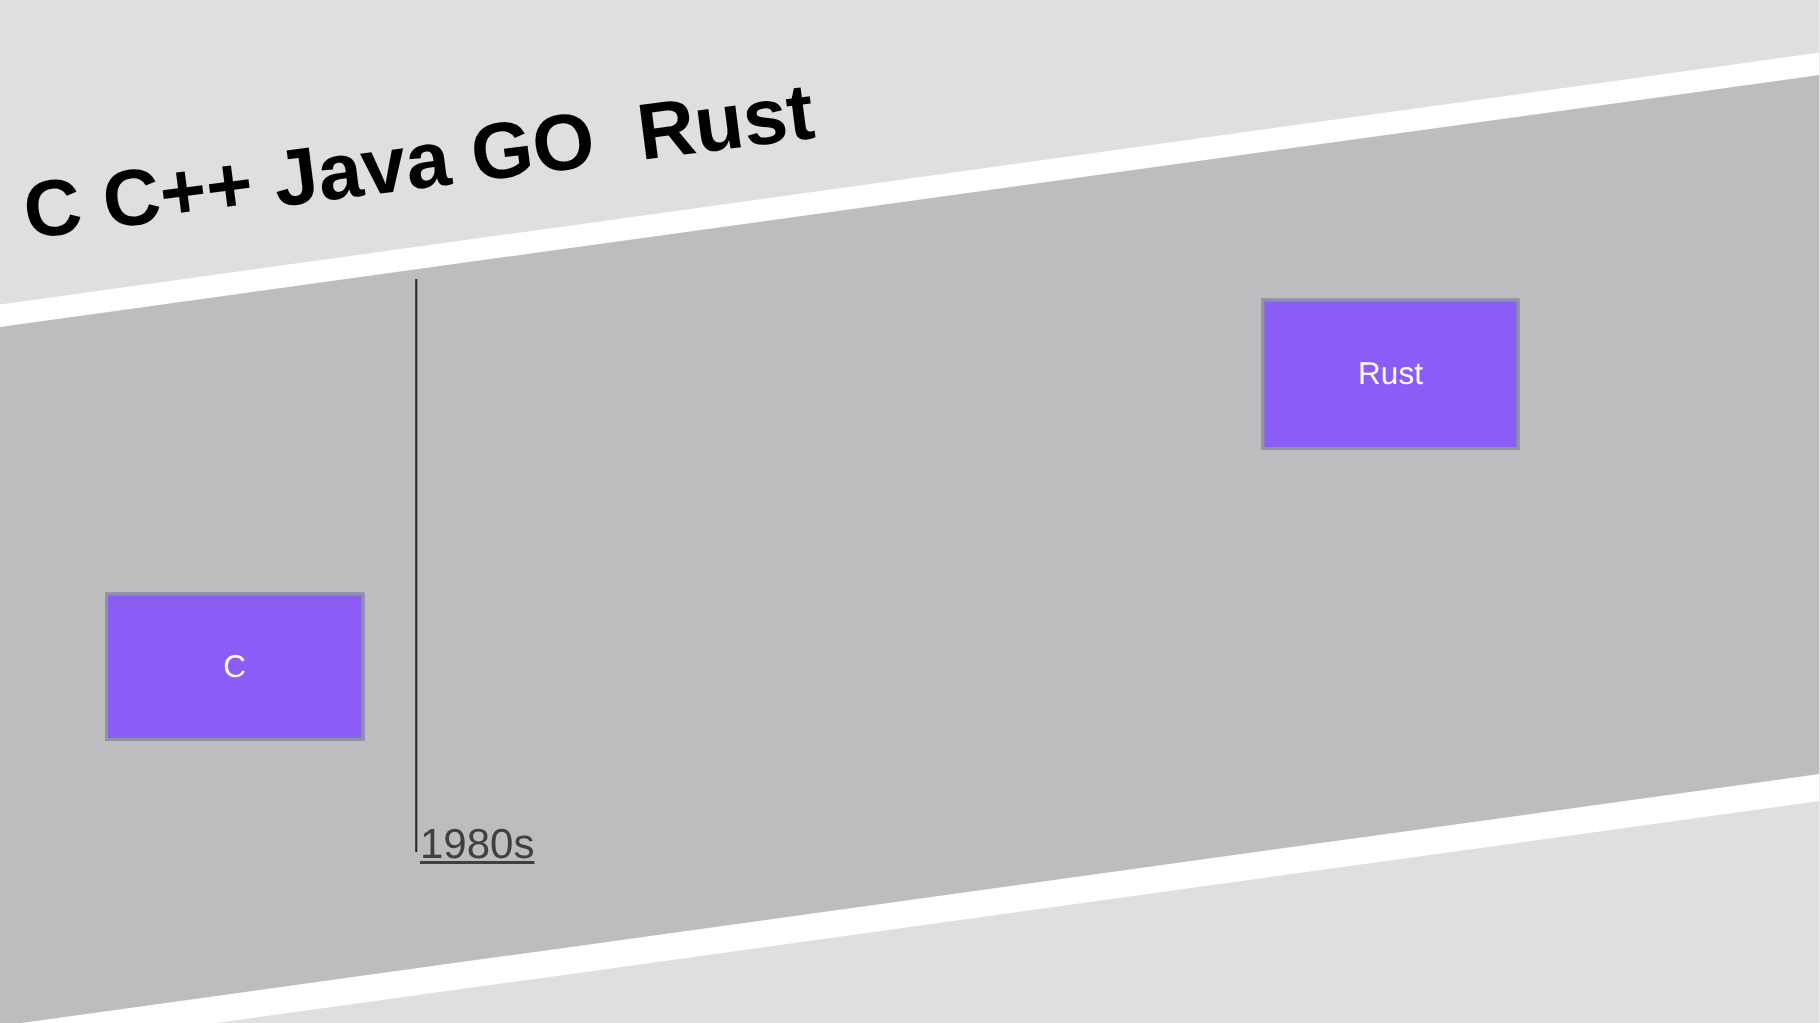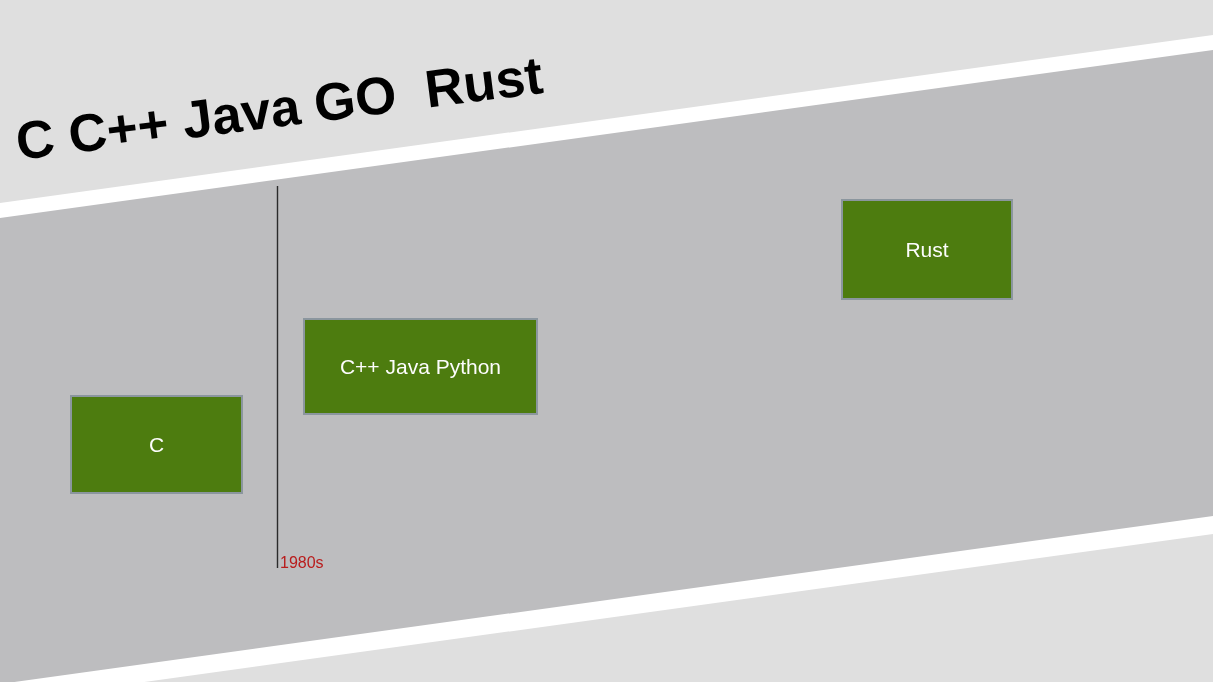--- a/index.html
+++ b/index.html
@@ -33,62 +33,60 @@
     line-height: 61px;
     font-weight: 700;
     color: #000000;
     white-space: pre;
     transform: rotate(-7.3deg);
     transform-origin: 0% 100%;
   }
   .lang-box {
     position: absolute;
     box-sizing: border-box;
-    background: #4d7c0f;
+    background: #8b5cf6;
     border: 2px solid #8b969e;
     display: flex;
     align-items: center;
     justify-content: center;
     color: #fdfdfd;
     font-size: 21px;
     text-align: right;
   }
   #box-c    { left: 70px;  top: 395px; width: 173px; height: 99px;  }
   #box-cpp  { left: 303px; top: 318px; width: 235px; height: 97px;  }
   #box-go   { left: 580px; top: 252px; width: 174px; height: 98px;  }
   #box-rust { left: 841px; top: 199px; width: 172px; height: 101px; }
   .era-label {
     position: absolute;
     left: 280px;
     top: 551px;
-    font-size: 16px;
+    font-size: 28px;
     line-height: 23px;
-    color: #b91c1c;
+    color: #404040;
+    text-decoration: underline;
   }
 </style>
 </head>
 <body>
 
 <div id="stage">
 
   <svg id="band-svg" viewBox="0 0 1213 682" preserveAspectRatio="none">
     <polygon points="0,203 1213,35 1213,534 0,702" fill="#ffffff"></polygon>
     <polygon points="0,218 1213,50 1213,516 0,684" fill="#bdbdbf"></polygon>
     <line x1="277.5" y1="186" x2="277.5" y2="568" stroke="#2b2b2b" stroke-width="1.4"></line>
   </svg>
 
   <div class="title">C C++ Java GO  Rust</div>
 
   <div class="lang-box" id="box-c">
     <span>C</span>
   </div>
 
-  <div class="lang-box" id="box-cpp">
-    <span>C++ Java Python</span>
-  </div>
 
 
   <div class="lang-box" id="box-rust">
     <span>Rust</span>
   </div>
 
   <div class="era-label">1980s</div>
 
 </div>
 

